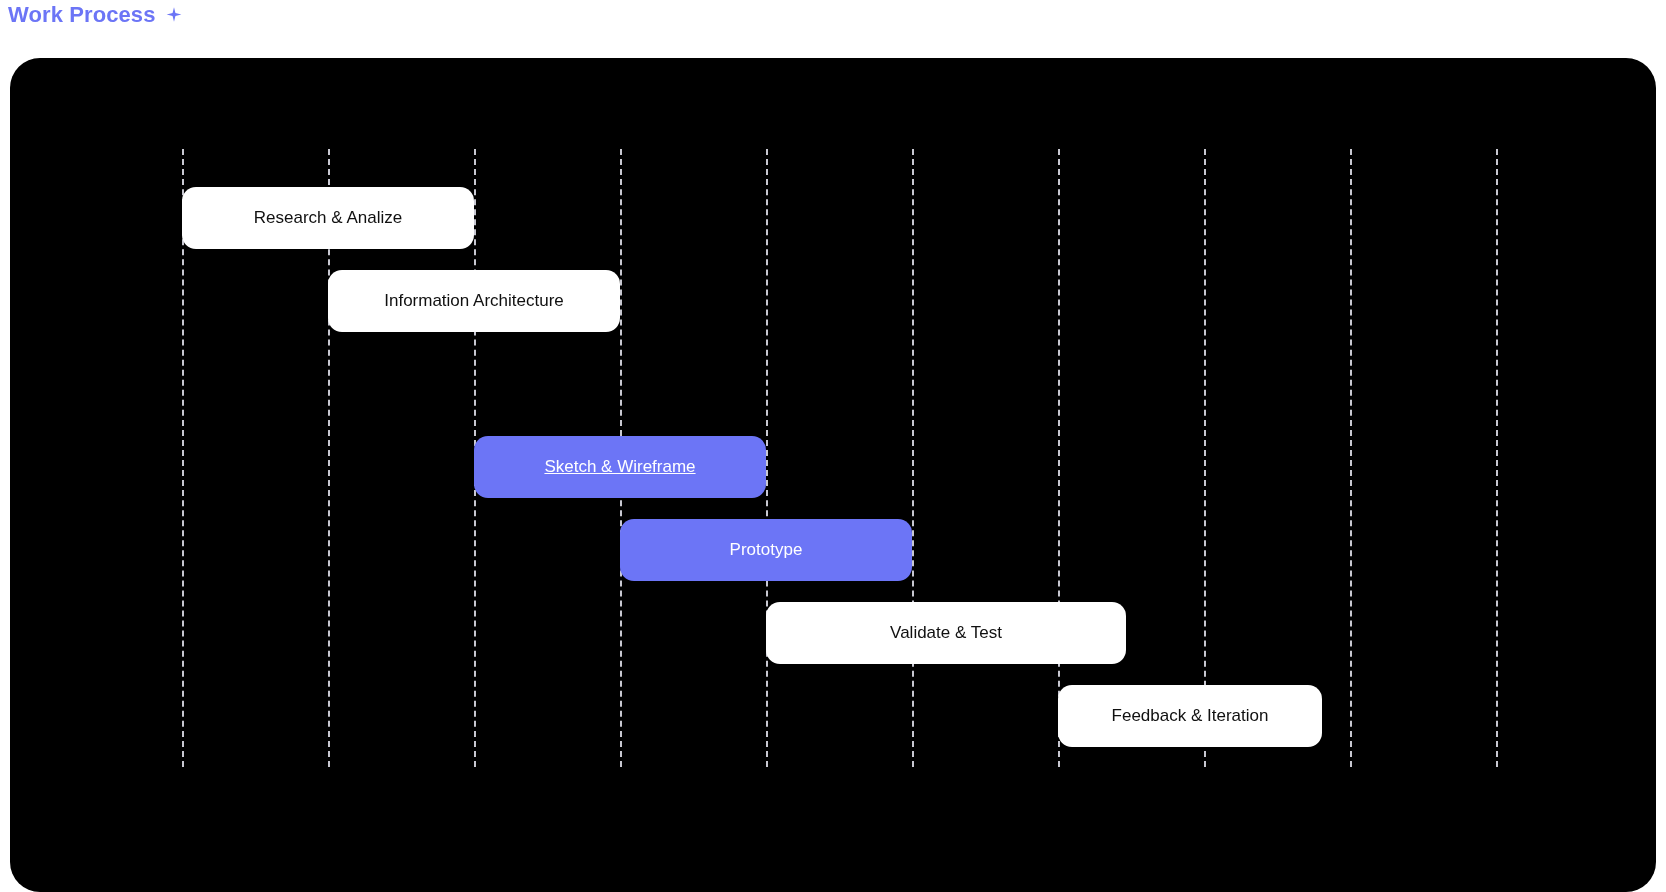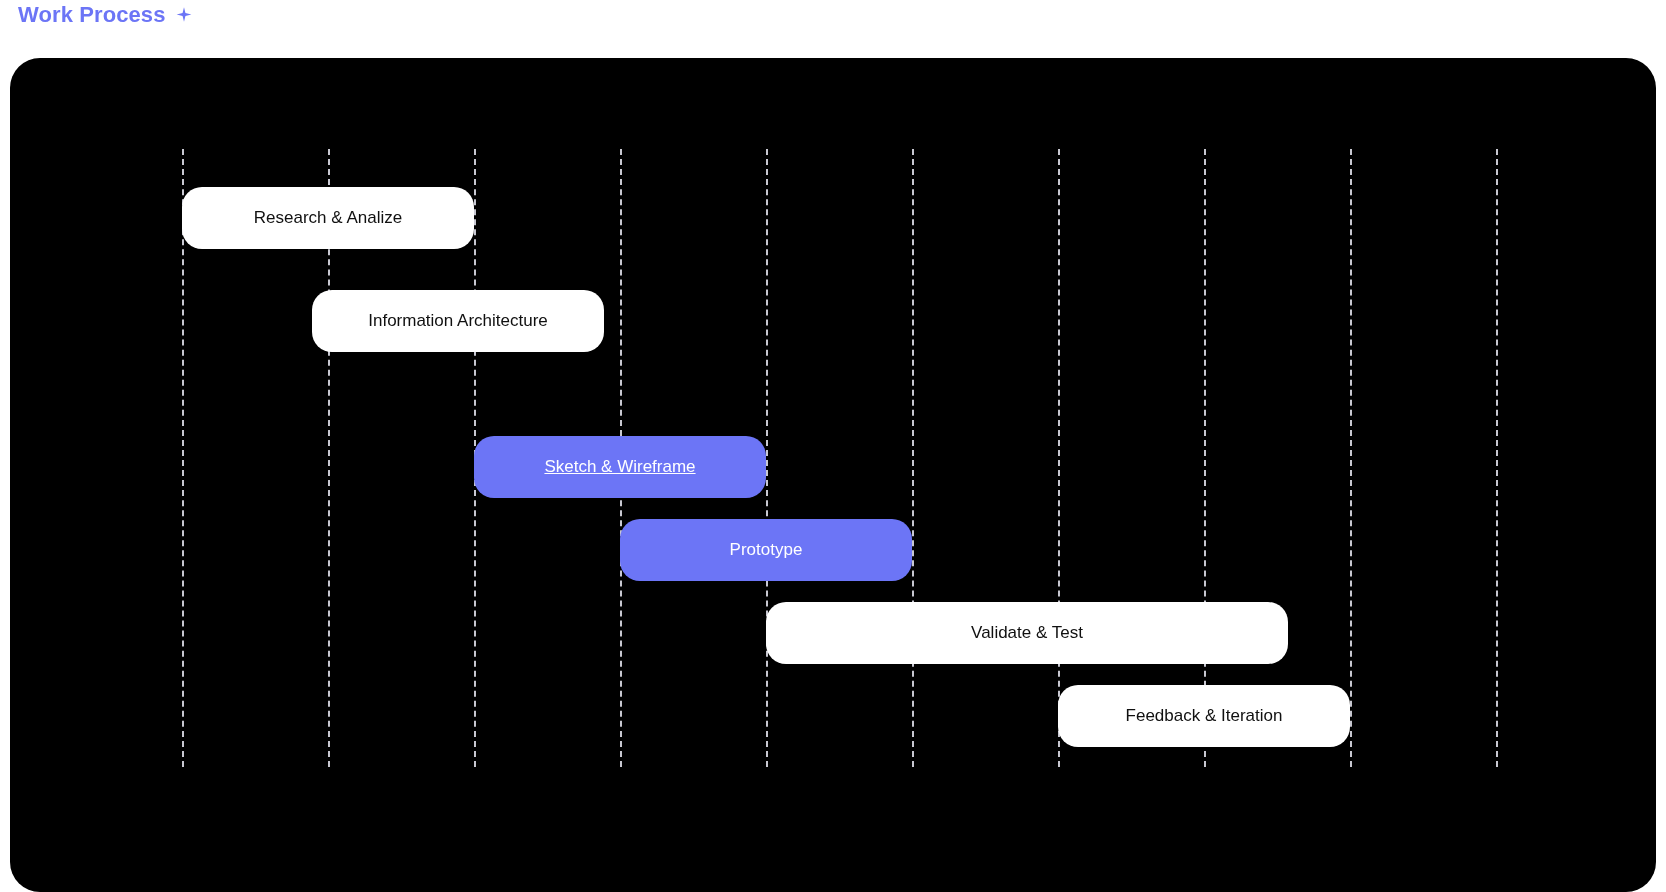--- a/index.html
+++ b/index.html
@@ -17,21 +17,21 @@
 
   
   #header {
     position: absolute;
     left: 0;
     top: 0;
     width: 1666px;
     height: 58px;
     display: flex;
     align-items: flex-start;
-    padding-left: 18px;
+    padding-left: 8px;
     box-sizing: border-box;
   }
   #title-row {
     display: flex;
     align-items: center;
     gap: 9px;
     margin-top: 2px;
   }
   #page-title {
     font-size: 22px;
@@ -74,21 +74,21 @@
     top: 91px;              
     width: 0;
     height: 618px;          
     border-left: 2px dashed #d9d9e3;
     opacity: 0.92;
   }
 
   .bar {
     position: absolute;
     height: 62px;
-    border-radius: 20px;
+    border-radius: 14px;
     display: flex;
     align-items: center;
     justify-content: center;
     box-sizing: border-box;
     font-size: 17px;
     line-height: 20px;
     white-space: nowrap;
     user-select: none;
   }
   .bar.light {
@@ -126,29 +126,29 @@
       <div class="grid-line" style="left: 610px;"></div>
       <div class="grid-line" style="left: 756px;"></div>
       <div class="grid-line" style="left: 902px;"></div>
       <div class="grid-line" style="left: 1048px;"></div>
       <div class="grid-line" style="left: 1194px;"></div>
       <div class="grid-line" style="left: 1340px;"></div>
       <div class="grid-line" style="left: 1486px;"></div>
       <div class="bar light" style="left: 172px; top: 129px; width: 292px;">
         <span class="bar-label">Research &amp; Analize</span>
       </div>
-      <div class="bar light" style="left: 302px; top: 212px; width: 292px; margin-top: 20px;">
+      <div class="bar light" style="left: 318px; top: 212px; width: 292px;">
         <span class="bar-label">Information Architecture</span>
       </div>
       <div class="bar accent" style="left: 464px; top: 378px; width: 292px; text-decoration: underline;">
         <span class="bar-label">Sketch &amp; Wireframe</span>
       </div>
       <div class="bar accent" style="left: 610px; top: 461px; width: 292px;">
         <span class="bar-label">Prototype</span>
       </div>
-      <div class="bar light" style="left: 756px; top: 544px; width: 522px;">
+      <div class="bar light" style="left: 756px; top: 544px; width: 360px;">
         <span class="bar-label">Validate &amp; Test</span>
       </div>
-      <div class="bar light" style="left: 1048px; top: 627px; width: 292px;">
+      <div class="bar light" style="left: 1048px; top: 627px; width: 264px;">
         <span class="bar-label">Feedback &amp; Iteration</span>
       </div>
     </div>
 </div>
 
 </body></html>

